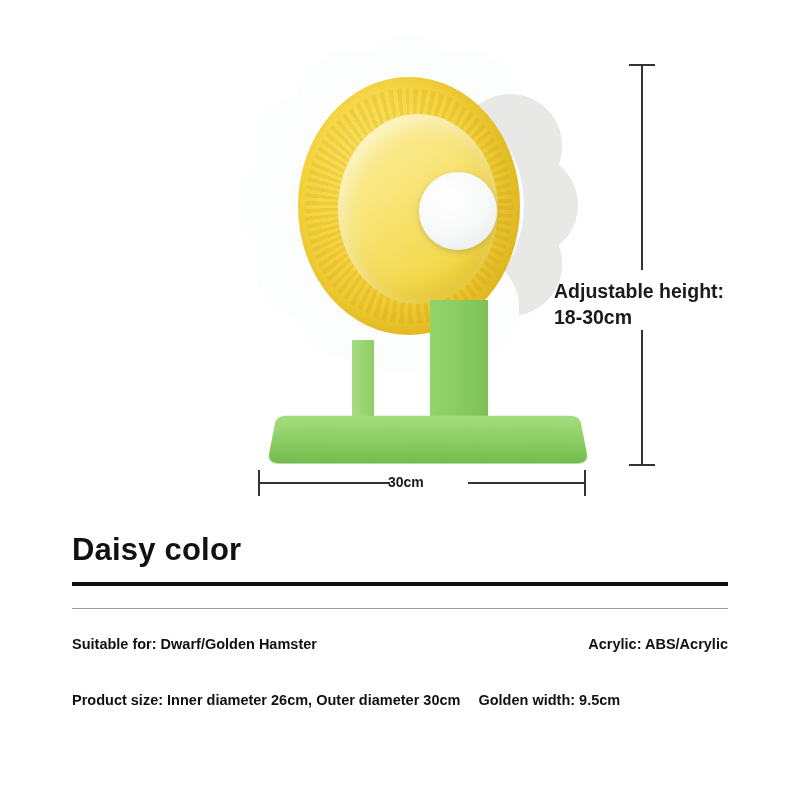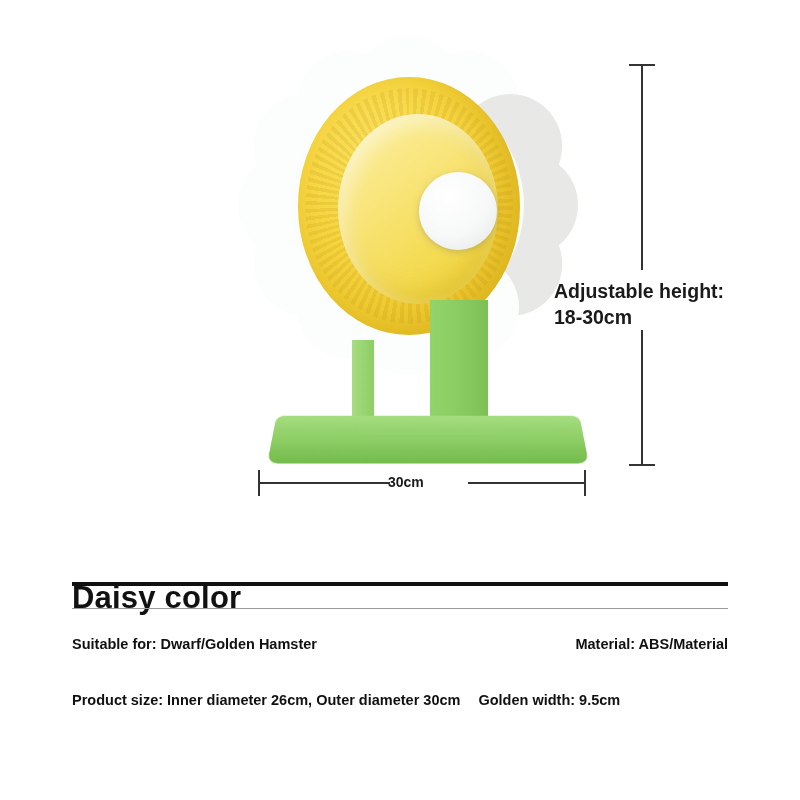--- a/index.html
+++ b/index.html
@@ -178,21 +178,20 @@
     height: 290px;
   }
   #color-title {
     position: absolute;
     left: 72px;
     top: 22px;
     font-size: 31px;
     font-weight: bold;
     color: #111111;
     letter-spacing: 0.2px;
-    margin-top: 48px;
   }
   #divider-thick {
     position: absolute;
     left: 72px;
     top: 72px;
     width: 656px;
     height: 4px;
     background: #111111;
   }
   #divider-thin {
@@ -265,21 +264,21 @@
     <div class="dim-label" id="width-dim-label">30cm</div>
   </div>
 
   <div id="info-panel">
     <div id="color-title">Daisy color</div>
     <div id="divider-thick"></div>
     <div id="divider-thin"></div>
 
     <div class="spec-row" id="spec-row-1">
       <span>Suitable for: Dwarf/Golden Hamster</span>
-      <span>Material: ABS/Material</span>
+      <span>Acrylic: ABS/Acrylic</span>
     </div>
 
     <div class="spec-row" id="spec-row-2">
       <span>Product size: Inner diameter 26cm, Outer diameter 30cm</span>
       <span>Golden width: 9.5cm</span>
     </div>
   </div>
 
 </div>
 

